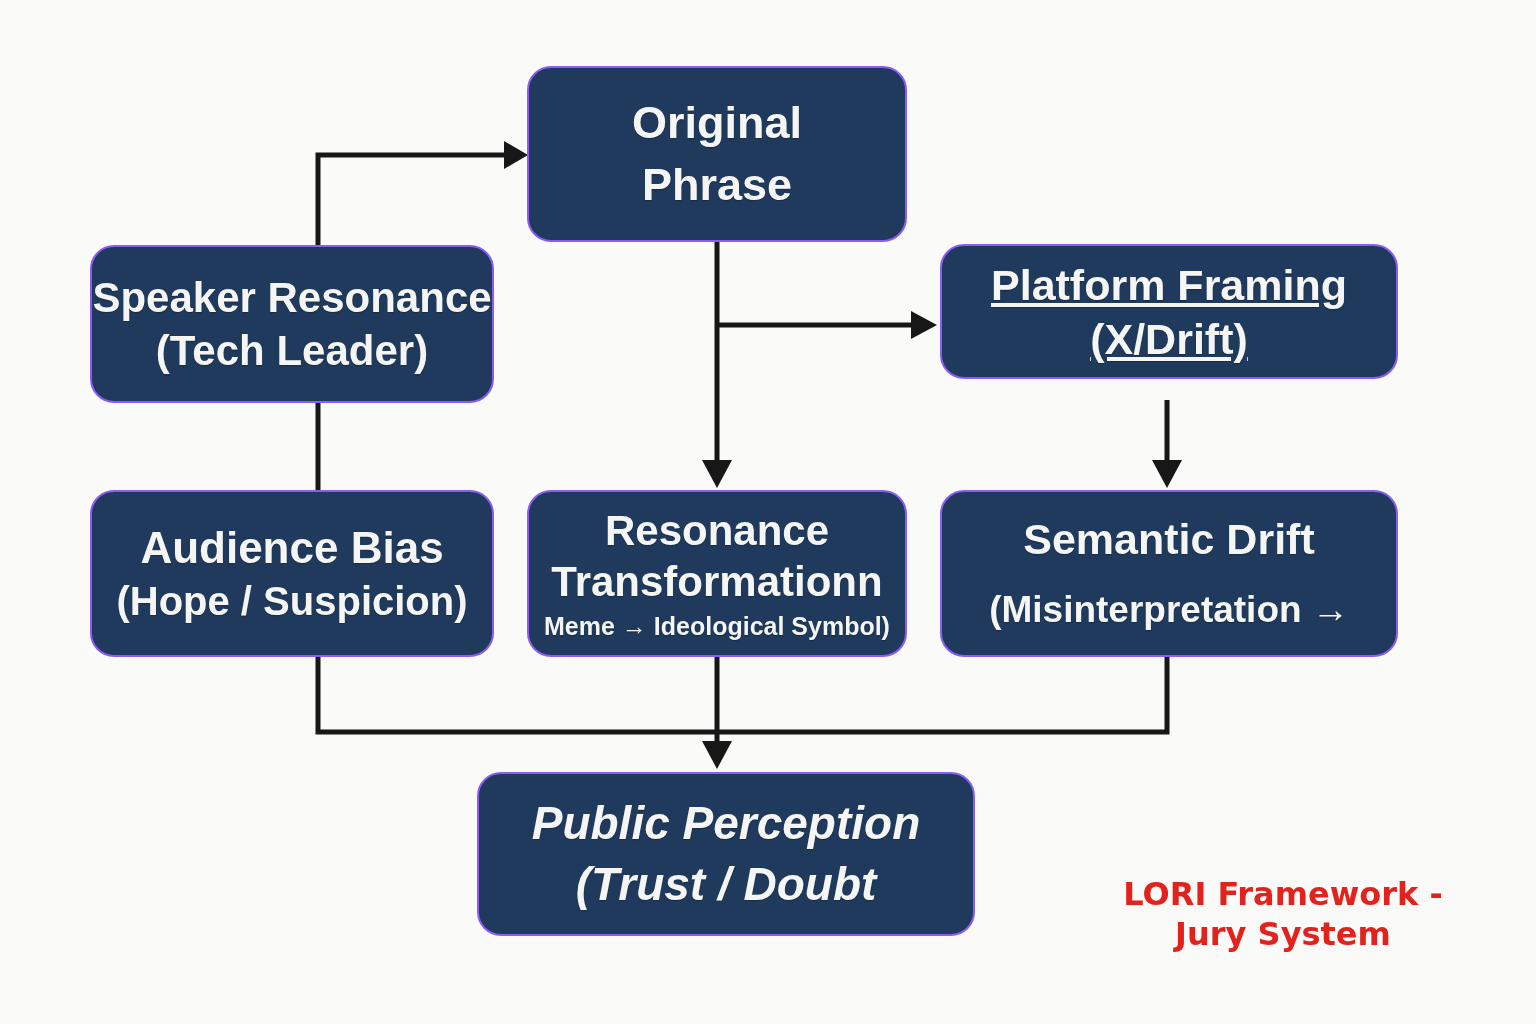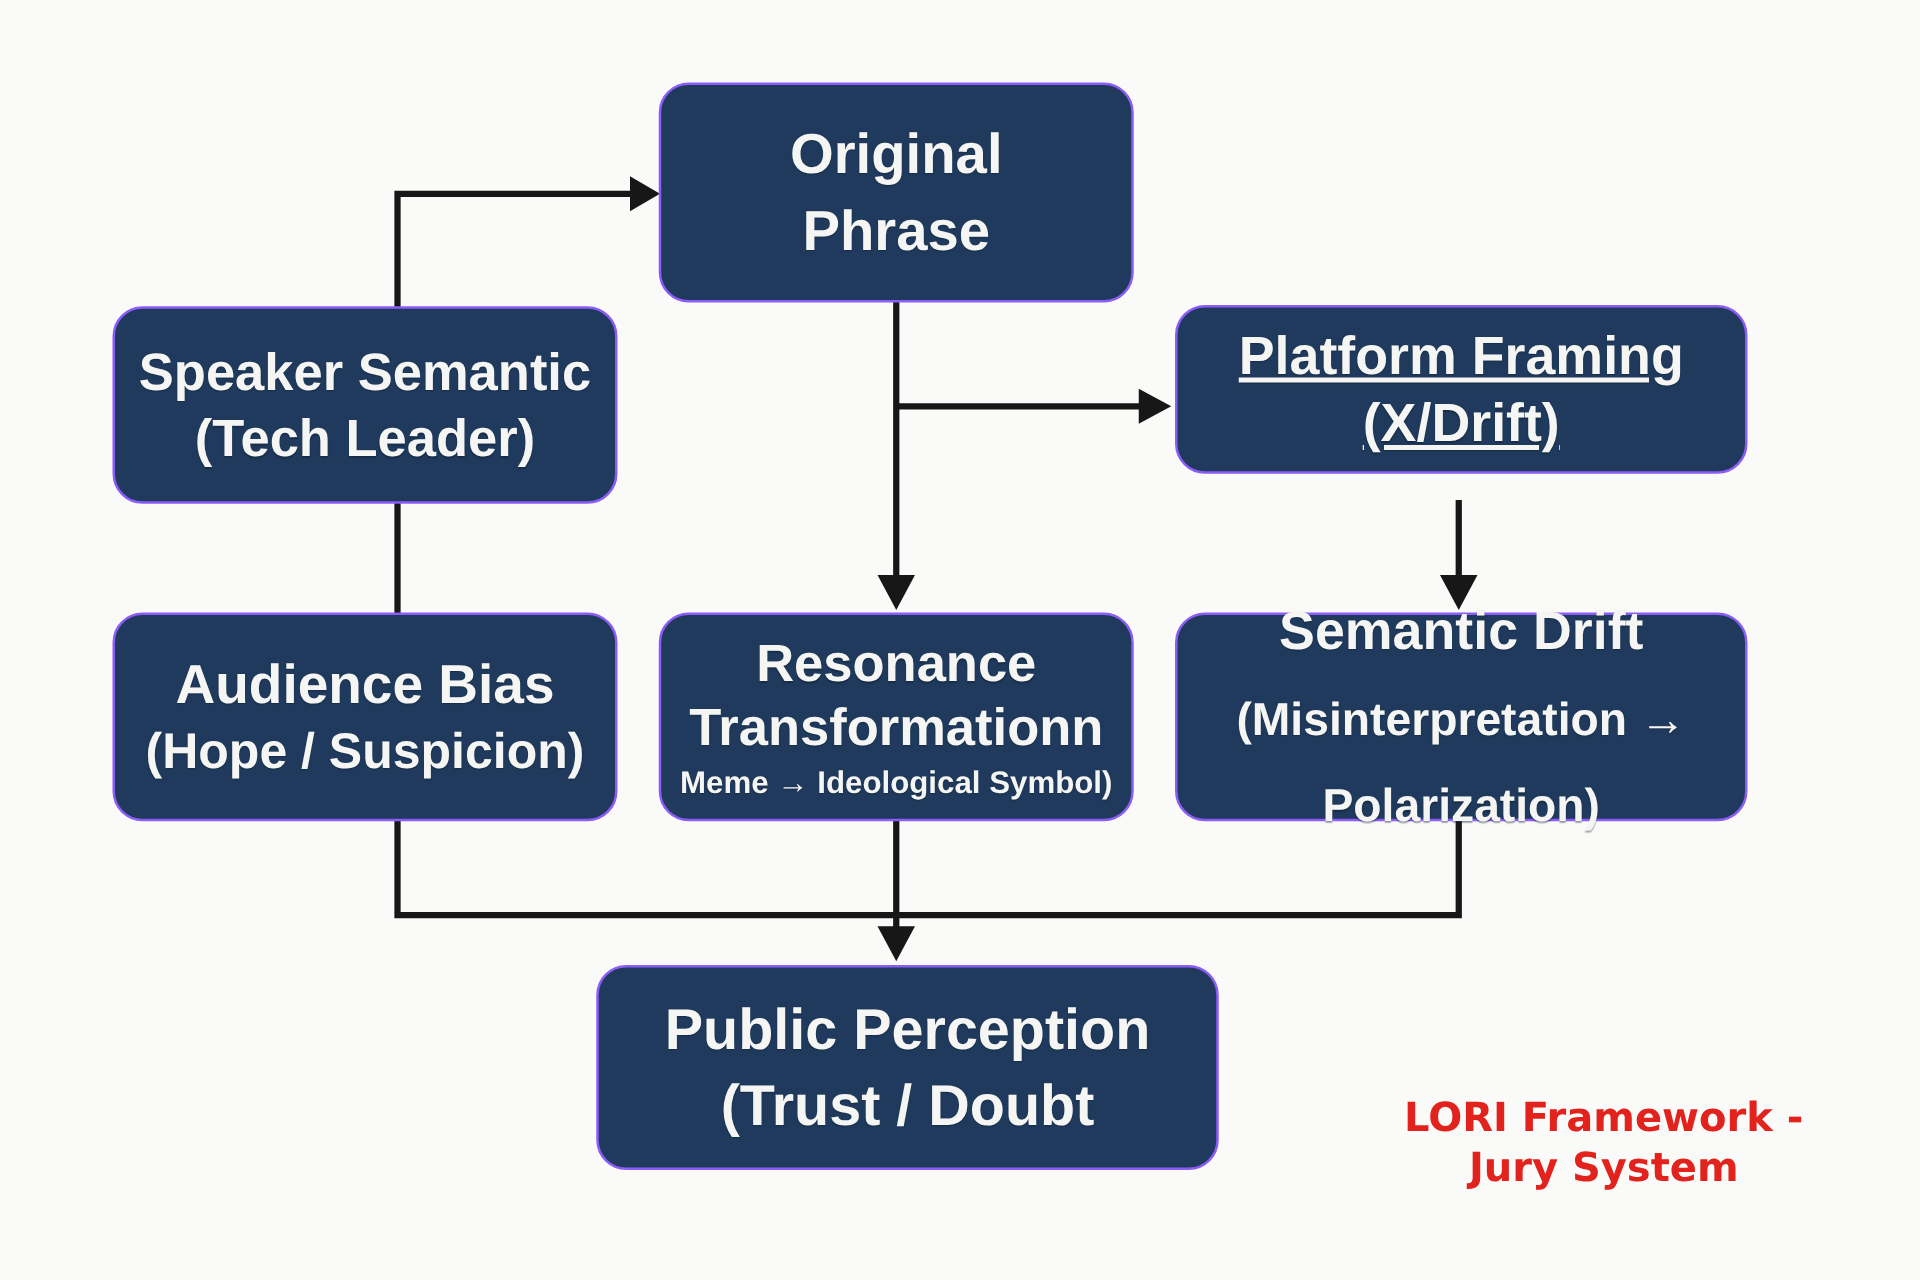--- a/index.html
+++ b/index.html
@@ -57,21 +57,21 @@
   .node-resonance .nl1,
   .node-resonance .nl2  { font-size: 42px; line-height: 51px; text-align: center; }
   .node-resonance .nl3  { font-size: 25px; line-height: 32px; margin-top: 3px; }
 
   .node-semantic        { left: 940px; top: 490px; width: 458px; height: 167px; }
   .node-semantic .nl1   { font-size: 43px; line-height: 52px; }
   .node-semantic .nl2,
   .node-semantic .nl3   { font-size: 37px; line-height: 49px; margin-top: 20px; }
 
   .node-public          { left: 477px; top: 772px; width: 498px; height: 164px; }
-  .node-public .nl      { font-size: 46px; line-height: 61px; }
+  .node-public .nl      { font-size: 46px; line-height: 61px; font-style: italic; }
 
   .caption {
     position: absolute;
     z-index: 2;
     left: 1103px;
     top: 874px;
     width: 360px;
     text-align: center;
     font-family: "DejaVu Sans", sans-serif;
     font-weight: 800;
@@ -111,21 +111,21 @@
       <polygon points="702,741 732,741 717,769"></polygon>
     </g>
   </svg>
 
   <div class="node node-original">
     <div class="nl">Original</div>
     <div class="nl">Phrase</div>
   </div>
 
   <div class="node node-speaker">
-    <div class="nl">Speaker Semantic</div>
+    <div class="nl">Speaker Resonance</div>
     <div class="nl">(Tech Leader)</div>
   </div>
 
   <div class="node node-platform">
     <div class="nl">Platform Framing</div>
     <div class="nl">(X/Drift)</div>
   </div>
 
   <div class="node node-audience">
     <div class="nl nl1">Audience Bias</div>
@@ -134,21 +134,20 @@
 
   <div class="node node-resonance">
     <div class="nl nl1">Resonance</div>
     <div class="nl nl2">Transformationn</div>
     <div class="nl nl3">Meme → Ideological Symbol)</div>
   </div>
 
   <div class="node node-semantic">
     <div class="nl nl1">Semantic Drift</div>
     <div class="nl nl2">(Misinterpretation →</div>
-    <div class="nl nl3">Polarization)</div>
   </div>
 
   <div class="node node-public">
     <div class="nl">Public Perception</div>
     <div class="nl">(Trust / Doubt</div>
   </div>
 
   <div class="caption">
     <div>LORI Framework -</div>
     <div>Jury System</div>

